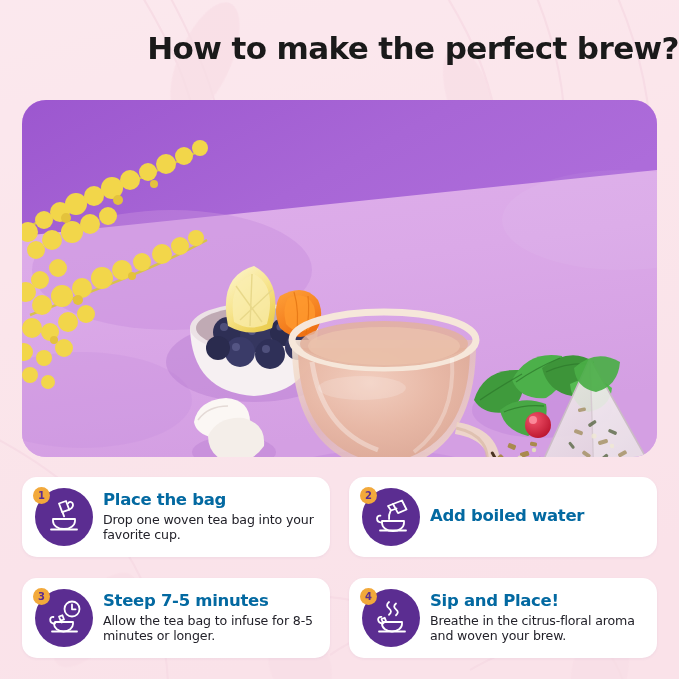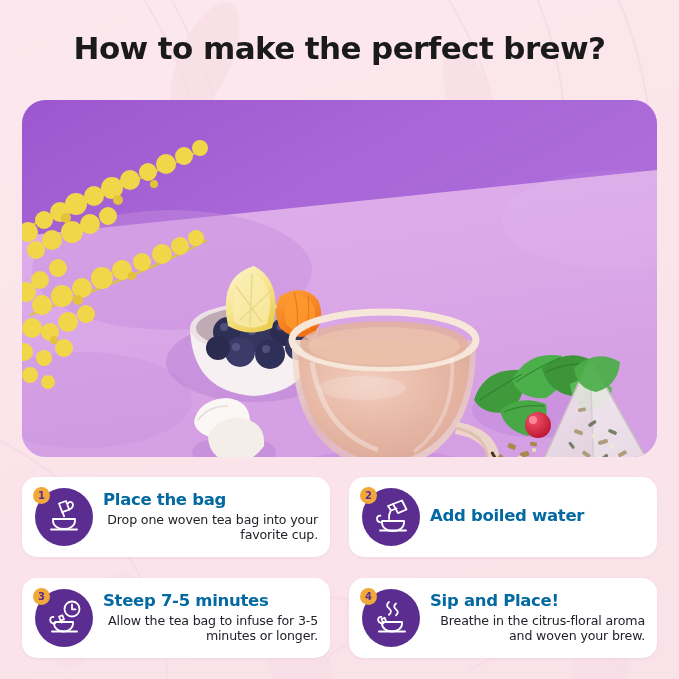--- a/index.html
+++ b/index.html
@@ -32,21 +32,21 @@
     width: 679px;
     height: 679px;
   }
 
   
   .heading {
     position: absolute;
     top: 30px;
     left: 0;
     width: 679px;
-    text-align: center;
+    text-align: right;
     font-size: 31px;
     font-weight: bold;
     letter-spacing: -0.6px;
     color: #1a1a1a;
     font-family: "DejaVu Sans", sans-serif;
   }
 
   
   .hero {
     position: absolute;
@@ -133,21 +133,20 @@
     margin-bottom: 2px;
     font-family: "DejaVu Sans", sans-serif;
   }
 
   .card-body {
     font-size: 12.6px;
     color: #23222a;
     line-height: 1.27;
     letter-spacing: -0.15px;
     font-family: "DejaVu Sans", sans-serif;
-    text-align: right;
   }
 </style>
 </head>
 <body>
 
 <svg class="bg-watermark" viewBox="0 0 679 679" xmlns="http://www.w3.org/2000/svg" aria-hidden="true">
   <defs>
     <linearGradient id="bgGrad" x1="0" y1="0" x2="0.3" y2="1">
       <stop offset="0%" stop-color="#fceaf0"></stop>
       <stop offset="45%" stop-color="#fbe4eb"></stop>
@@ -482,21 +481,21 @@
             <path d="M11 24 h18 v2 a9.5 7.5 0 0 1 -19 0 z"></path>
             <path d="M8 33.5 h25"></path>
             <path d="M11 25.5 c -3.3 0 -4.8 -2 -4.8 -3.8 c 0 -1.9 1.5 -3 3.2 -2.7"></path>
             <path d="M15 18.5 l3.4 -1.2 l1.6 4.2 l-3.4 1.2 z"></path>
             <path d="M17 22.5 l0.8 2"></path>
           </svg>
         </div>
       </div>
       <div class="card-text">
         <div class="card-title">Steep 7-5 minutes</div>
-        <div class="card-body">Allow the tea bag to infuse for 3-5 minutes or longer.</div>
+        <div class="card-body">Allow the tea bag to infuse for 8-5 minutes or longer.</div>
       </div>
     </div>
 
     <div class="card">
       <div class="icon-wrap">
         <div class="step-num">4</div>
         <div class="icon-circle">
           <svg width="40" height="40" viewBox="0 0 40 40" fill="none" stroke="#ffffff" stroke-width="1.8" stroke-linecap="round" stroke-linejoin="round">
             <path d="M18 4 c -2.6 2.2 -2.6 4.2 0 6.4 c 2.6 2.2 2.6 4.2 0 6.4"></path>
             <path d="M25 5.5 c -2.4 2 -2.4 3.9 0 5.9 c 2.4 2 2.4 3.9 0 5.9"></path>

